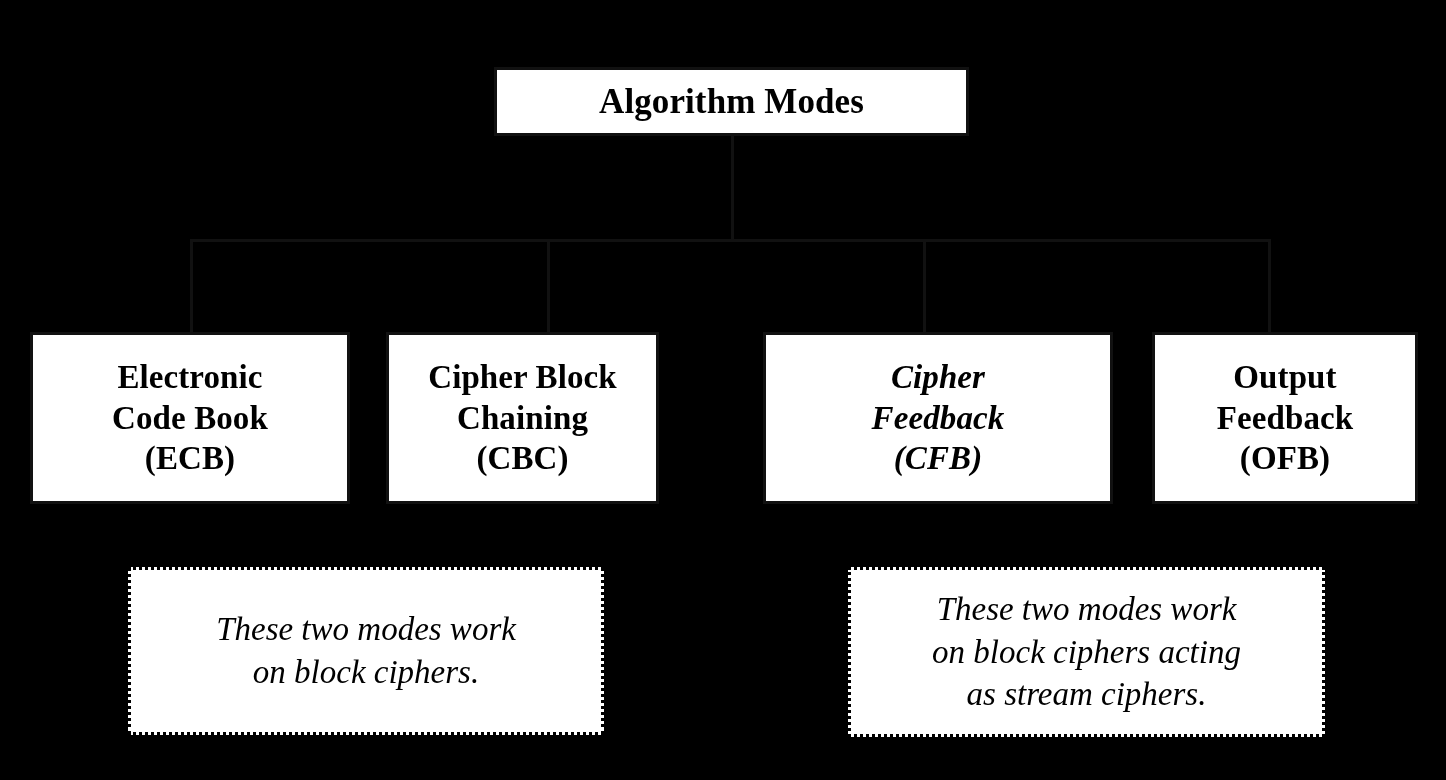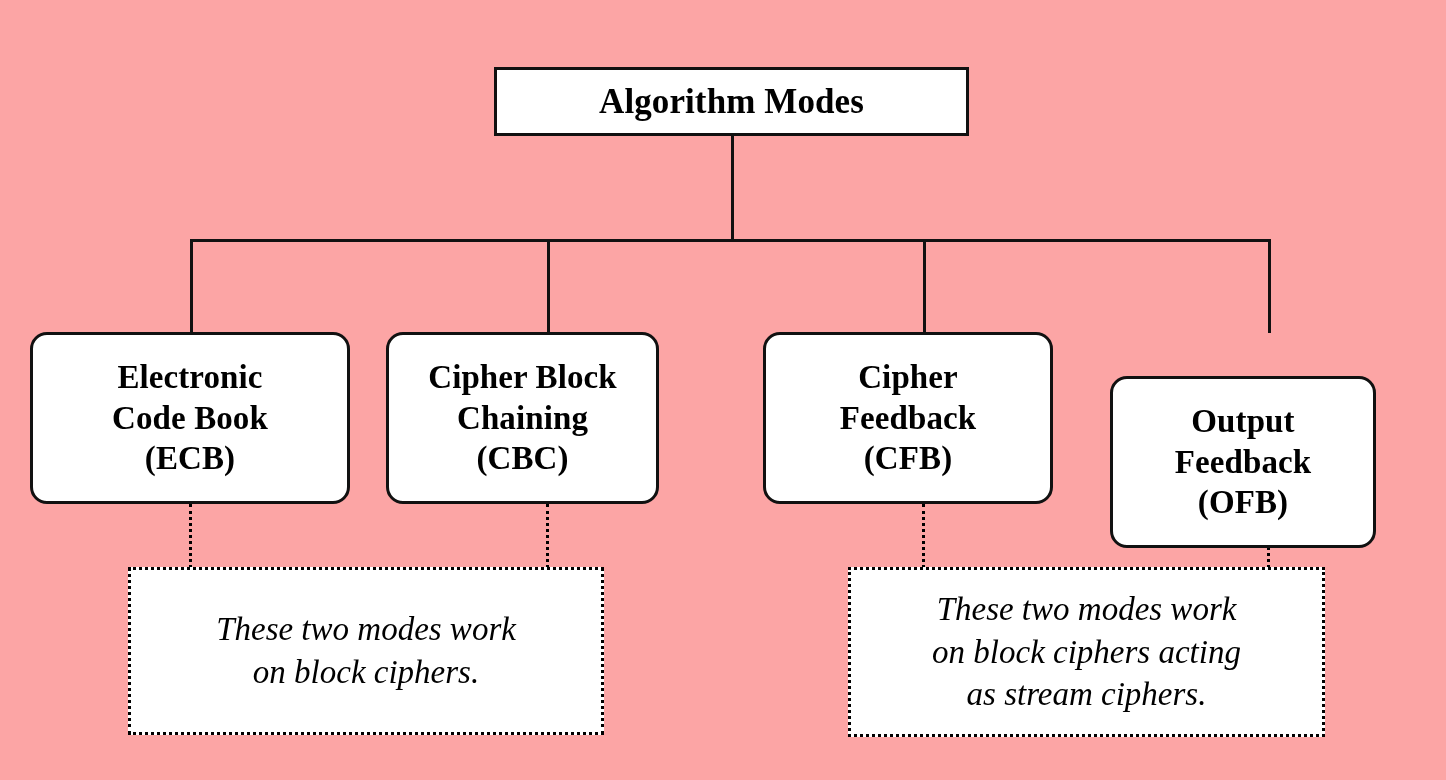--- a/index.html
+++ b/index.html
@@ -9,21 +9,21 @@
     background: #ffffff;
   }
   body {
     font-family: "Liberation Serif", "DejaVu Serif", serif;
     color: #000000;
   }
   #canvas {
     position: relative;
     width: 1446px;
     height: 780px;
-    background: #fca5a5;
+    background: #000000;
     overflow: hidden;
   }
 
   
   .node {
     position: absolute;
     box-sizing: border-box;
     background: #ffffff;
     border: 3px solid #111111;
     display: flex;
@@ -45,31 +45,30 @@
     width: 475px;
     height: 69px;
   }
   #root-node .node-label {
     font-size: 35px;
   }
 
   .leaf-node {
     top: 332px;
     height: 172px;
-    border-radius: 17px;
   }
   .leaf-node .node-label {
     font-size: 33px;
     line-height: 1.23;
   }
 
   #node-ecb { left: 30px;   width: 320px; }
   #node-cbc { left: 386px;  width: 273px; }
-  #node-cfb { left: 763px;  width: 290px; }
-  #node-ofb { left: 1110px; width: 266px; margin-top: 44px; }
+  #node-cfb { left: 763px;  width: 350px; font-style: italic; }
+  #node-ofb { left: 1152px; width: 266px; }
 
   
   .note {
     position: absolute;
     box-sizing: border-box;
     background: #ffffff;
     border: 3px dotted #000000;
     display: flex;
     align-items: center;
     justify-content: center;

